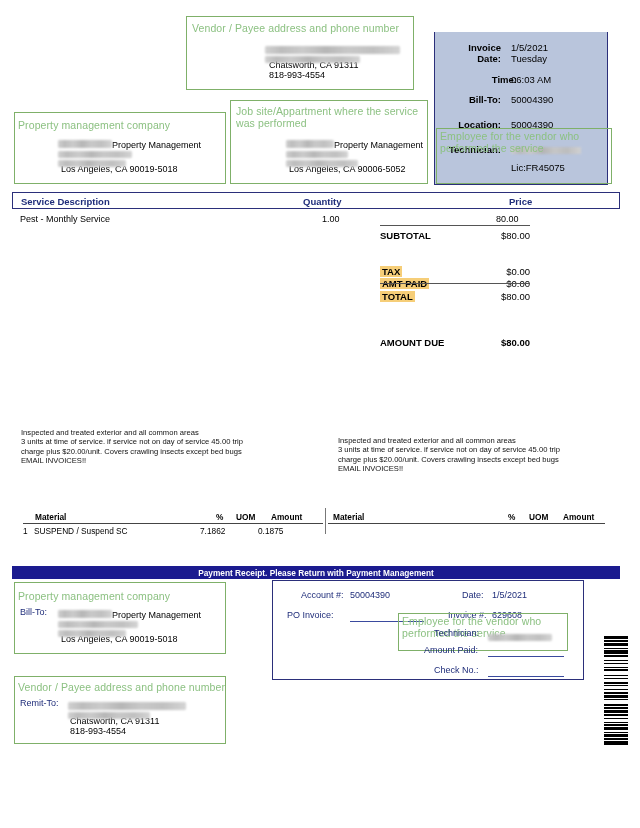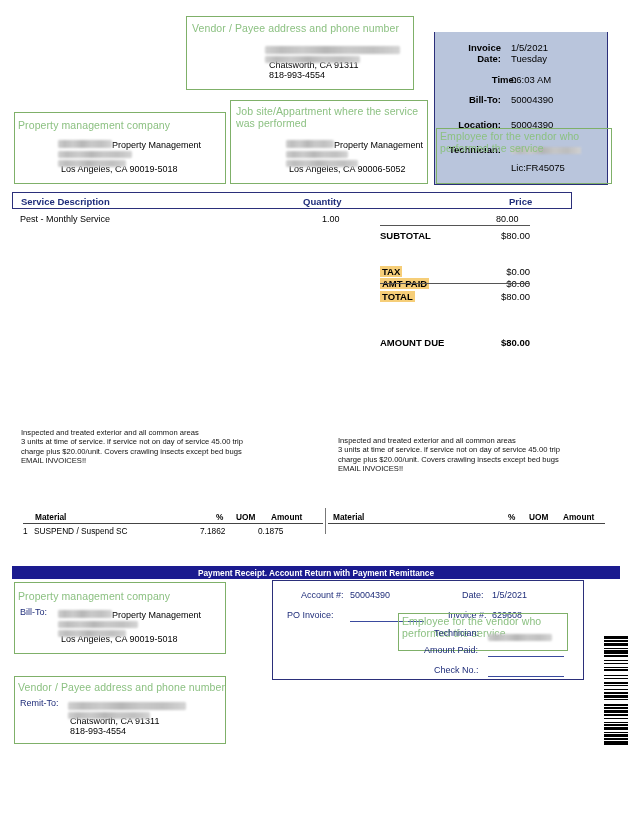--- a/index.html
+++ b/index.html
@@ -60,21 +60,21 @@
     border-top:none;
     box-sizing:border-box;
     background:#B9C5DC;
   }
   .inv-row{position:absolute;font-size:9.5px;}
   .inv-lbl{font-weight:bold;text-align:right;width:66px;position:absolute;}
   .inv-val{position:absolute;left:76px;}
 
   
   .svc-head{
-    position:absolute;left:12px;top:192px;width:560px;height:17px;
+    position:absolute;left:12px;top:192px;width:608px;height:17px;
     border:1.4px solid #2B2F7A;box-sizing:border-box;background:#fff;text-align:right;
   }
   .svc-head span{
     position:absolute;top:3px;font-size:9.5px;font-weight:bold;color:#1F2D7A;
   }
 
   .totals{position:absolute;left:380px;top:228px;width:150px;font-size:9.5px;}
   .tot-row{position:relative;height:12.5px;}
   .tot-lbl{position:absolute;left:0;font-weight:bold;}
   .tot-lbl.hl{background:#F6CE78;padding:0 2px;}
@@ -276,21 +276,21 @@
   <div class="mat-line" style="left:328px;top:523px;width:277px;"></div>
 
   <div>
     <span class="mat-cell" style="left:23px;top:526px;">1</span>
     <span class="mat-cell" style="left:34px;top:526px;">SUSPEND / Suspend SC</span>
     <span class="mat-cell" style="left:200px;top:526px;">7.1862</span>
     <span class="mat-cell" style="left:258px;top:526px;">0.1875</span>
   </div>
 
   <div class="pay-bar">
-    <span>Payment Receipt.  Account Return with Payment Remittance</span>
+    <span>Payment Receipt.  Please Return with Payment Management</span>
   </div>
 
   <div class="anno-box" style="left:14px;top:582px;width:212px;height:72px;"></div>
   <div class="abs anno-label" style="left:18px;top:590px;width:204px;">Property management company</div>
 
   <span class="abs sm blue-txt" style="left:20px;top:607px;">Bill-To:</span>
   <div class="abs" style="left:58px;top:604px;width:165px;">
     <div style="height:11px;white-space:nowrap;">
       <span class="redact tall" style="width:54px;"></span><span class="sm">Property Management</span>
     </div>

